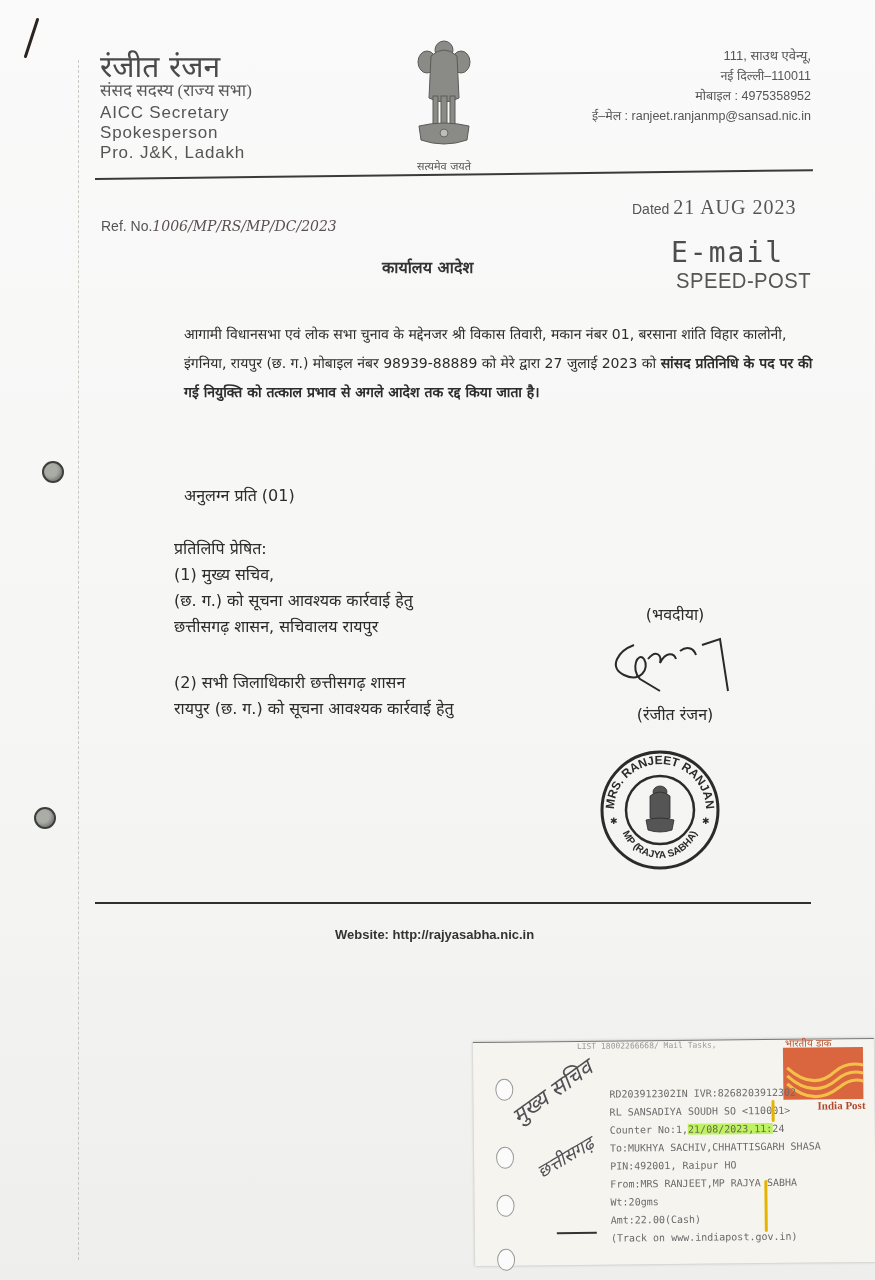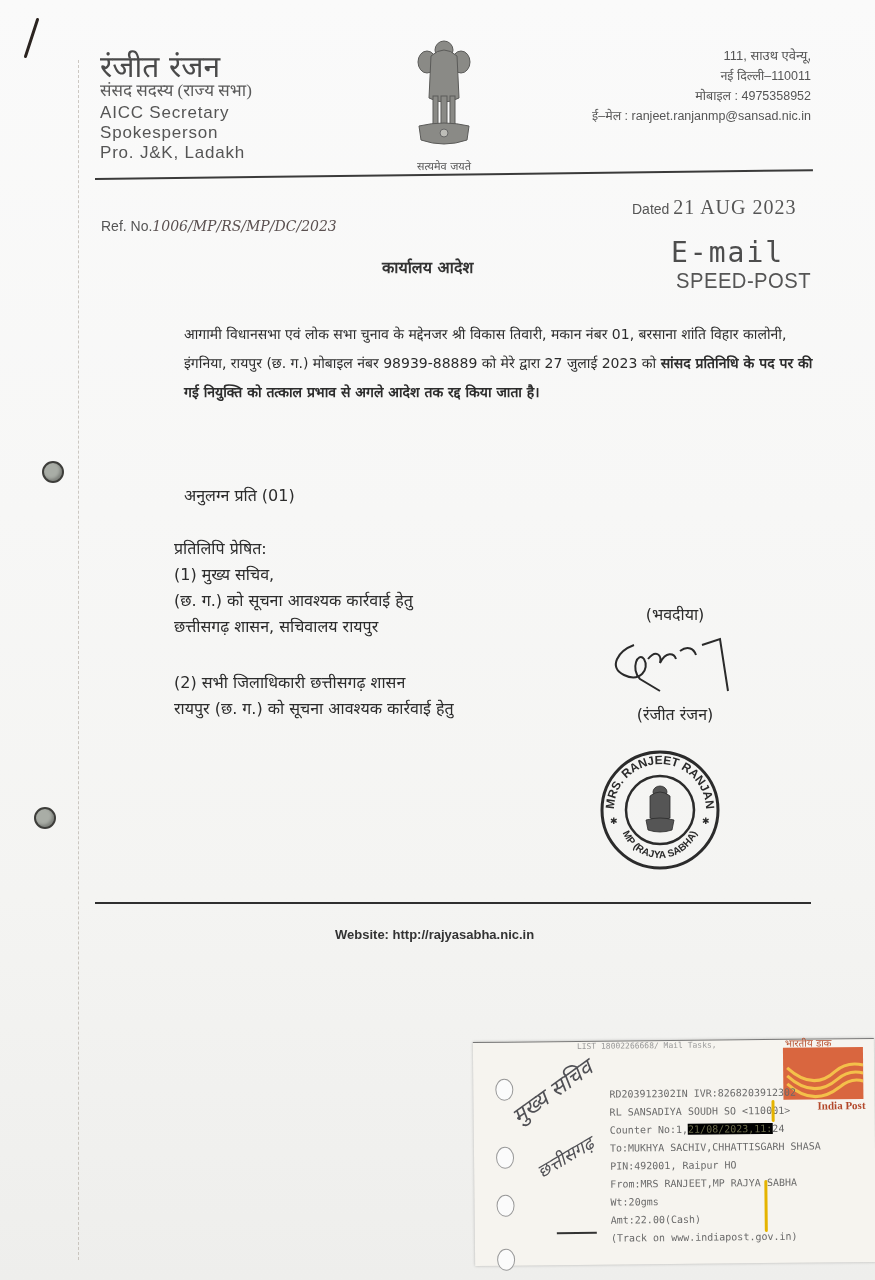--- a/index.html
+++ b/index.html
@@ -79,21 +79,21 @@
       box-shadow: 0 0 3px rgba(0,0,0,0.25);
       transform: rotate(-0.6deg);
       border-top: 1px solid #777;
     }
     .receipt .hole { position: absolute; width: 18px; height: 22px; border-radius: 50%; border: 1.5px solid #999; background: #fbfbfb; }
     .receipt .top-text { position: absolute; left: 104px; top: 0px; font-family: "DejaVu Sans Mono", monospace; font-size: 8px; color: #999; white-space: nowrap; overflow: hidden; width: 210px; }
     .receipt .logo { position: absolute; left: 310px; top: 8px; width: 80px; height: 52px; background: #d9663f; overflow: hidden; }
     .receipt .logo-text { position: absolute; left: 344px; top: 60px; font-family: "Liberation Serif", serif; font-size: 11px; font-weight: bold; color: #b3482b; }
     .receipt .hindi-top { position: absolute; left: 312px; top: -4px; font-size: 10px; color: #b75130; }
     .receipt .lines { position: absolute; left: 136px; top: 44px; font-family: "DejaVu Sans Mono", monospace; font-size: 10px; line-height: 18px; color: #6a6a6a; white-space: nowrap; }
-    .receipt .hl { background: #000000; color: #6a6a4a; }
+    .receipt .hl { background: #bef264; color: #6a6a4a; }
     .receipt .hand-note { position: absolute; left: 40px; top: 60px; font-size: 22px; color: #505055; transform: rotate(-35deg); transform-origin: left; font-style: italic; }
     .receipt .hand-note2 { position: absolute; left: 64px; top: 118px; font-size: 18px; color: #505055; transform: rotate(-30deg); transform-origin: left; font-style: italic; }
     .receipt .dash { position: absolute; left: 82px; top: 190px; width: 40px; height: 2px; background: #333; }
     .receipt .pen-yellow { position: absolute; width: 3px; background: #e5b400; border-radius: 2px; }
   </style>
 </head>
 <body>
 
 <div class="paper"></div>
 <div class="margin-line"></div>

